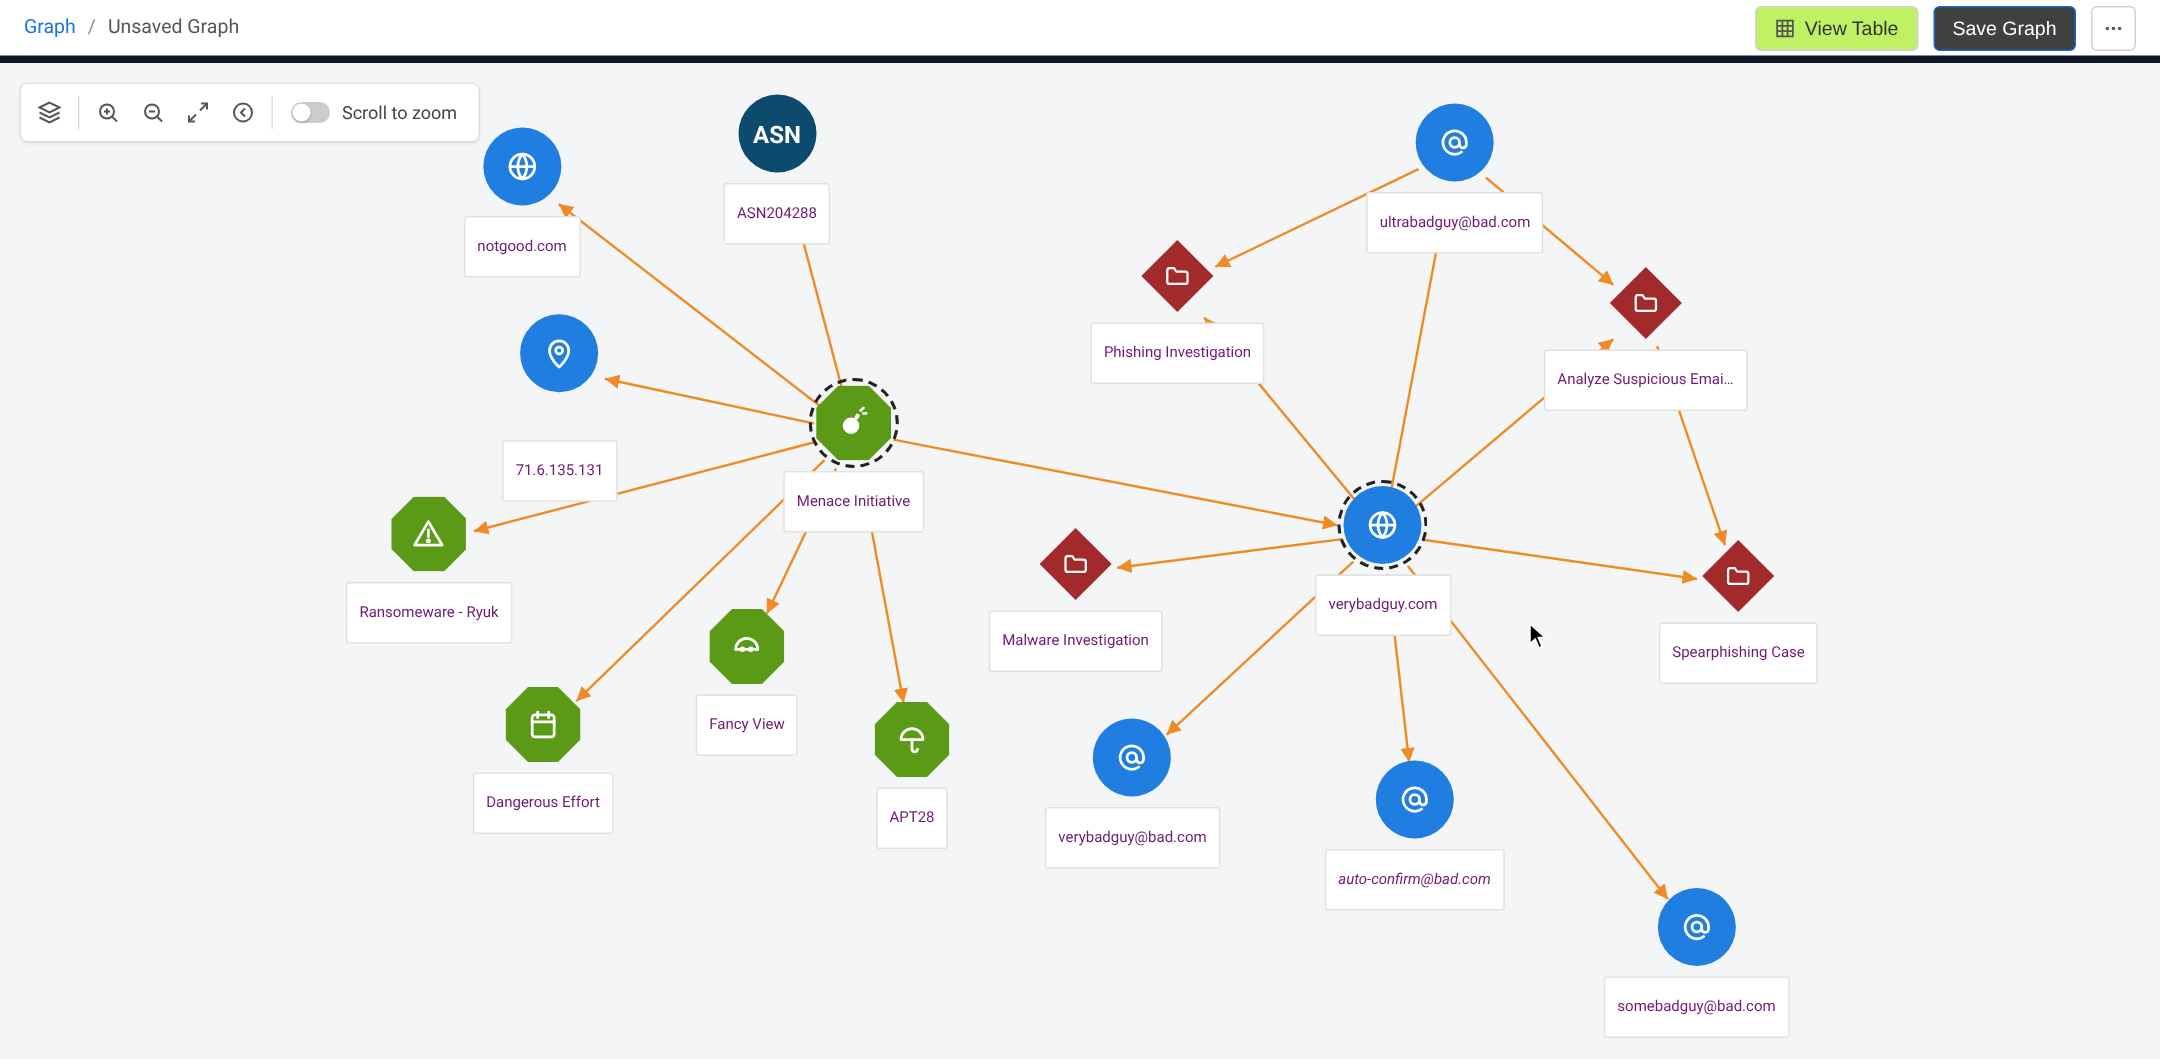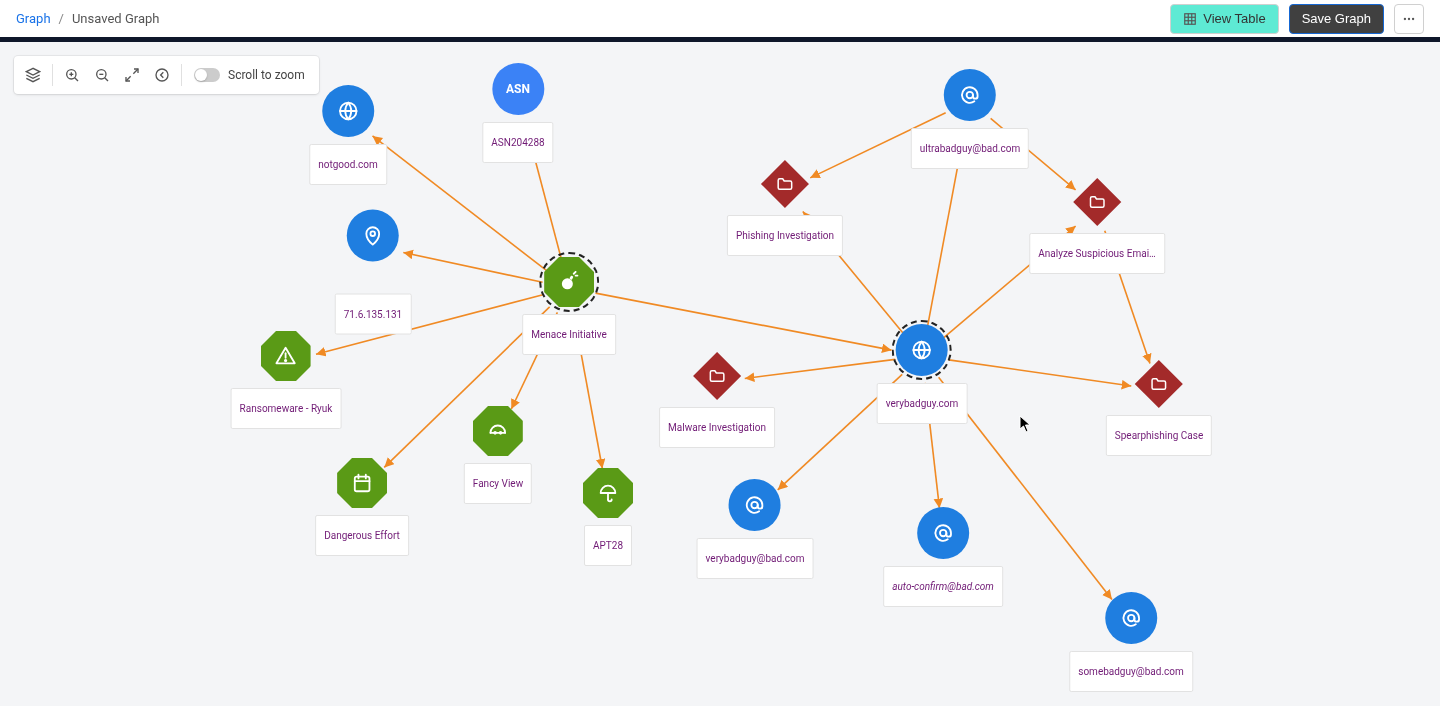--- a/index.html
+++ b/index.html
@@ -35,21 +35,21 @@
   .btn {
     height: 30px;
     padding: 0 12px;
     border-radius: 4px;
     font-size: 13px;
     display: flex;
     align-items: center;
     gap: 6px;
     cursor: pointer;
     border: 1px solid #d0d0d0;
-    background: #5eead4;
+    background: #bef264;
     color: #333;
   }
   .btn-primary {
     background: #404040;
     border-color: #1567d3;
     color: #fff;
     font-weight: 500;
   }
   .btn-icon {
     width: 30px;
@@ -132,22 +132,22 @@
     color: #fff;
   }
   .shape-circle {
     width: 52px; height: 52px;
     border-radius: 50%;
     background: #1f7ee0;
   }
   .shape-small-circle {
     width: 52px; height: 52px;
     border-radius: 50%;
-    background: #3b82f6;
-    font-size: 12px;
+    background: #0c4a6e;
+    font-size: 16px;
     font-weight: 700;
   }
   .shape-octagon {
     width: 50px; height: 50px;
     background: #5a9a16;
     clip-path: polygon(30% 0%, 70% 0%, 100% 30%, 100% 70%, 70% 100%, 30% 100%, 0% 70%, 0% 30%);
   }
   .shape-diamond-outer {
     width: 48px; height: 48px;
     display: flex; align-items: center; justify-content: center;

